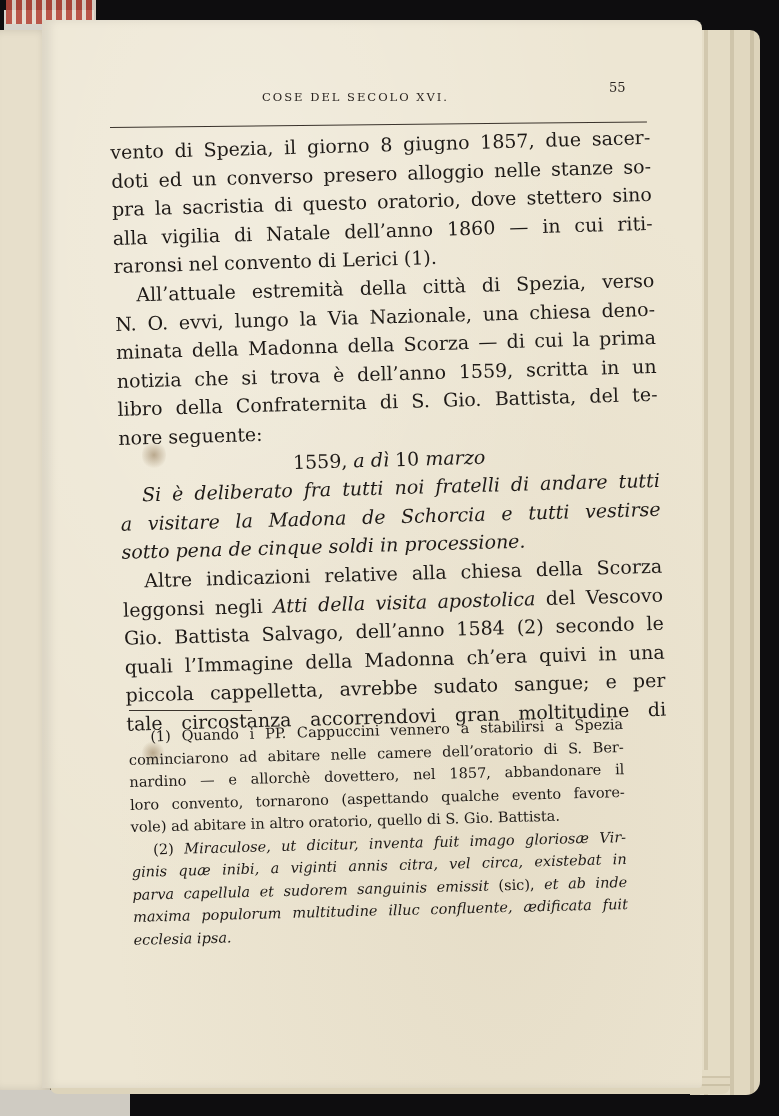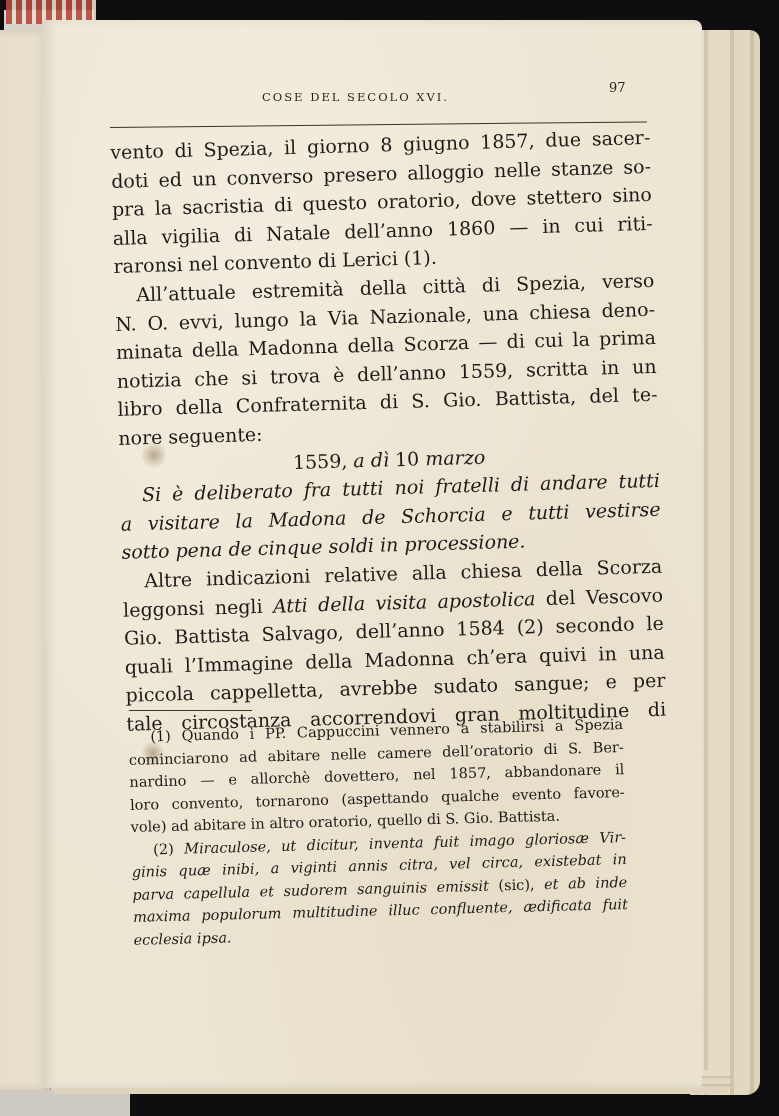--- a/index.html
+++ b/index.html
@@ -98,21 +98,21 @@
 <div class="left-page"></div>
 <div class="bottom-cloth"></div>
 <div class="page-stack"></div>
 <div class="page-stack-bottom"></div>
 
 <div class="page">
   <div class="stain" style="left:100px; top:420px; width:24px; height:30px;"></div>
   <div class="stain" style="left:100px; top:720px; width:22px; height:26px;"></div>
 
   <div class="header">COSE DEL SECOLO XVI.</div>
-  <div class="page-number">97</div>
+  <div class="page-number">55</div>
   <div class="header-rule"></div>
 
   <div class="body-text">
     <span class="line">vento di Spezia, il giorno 8 giugno 1857, due sacer-</span>
     <span class="line">doti ed un converso presero alloggio nelle stanze so-</span>
     <span class="line">pra la sacristia di questo oratorio, dove stettero sino</span>
     <span class="line">alla vigilia di Natale dell’anno 1860 — in cui riti-</span>
     <span class="line last">raronsi nel convento di Lerici (1).</span>
     <span class="line indent">All’attuale estremità della città di Spezia, verso</span>
     <span class="line">N. O. evvi, lungo la Via Nazionale, una chiesa deno-</span>

